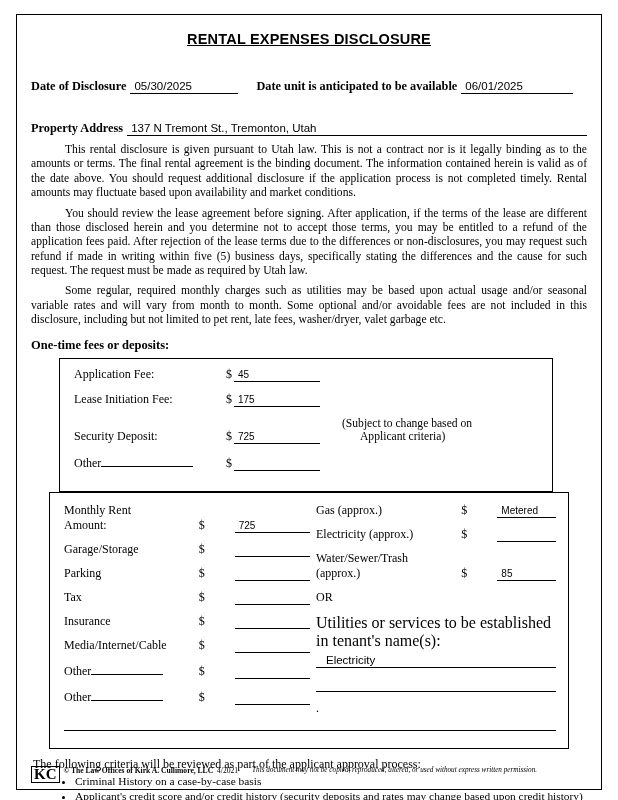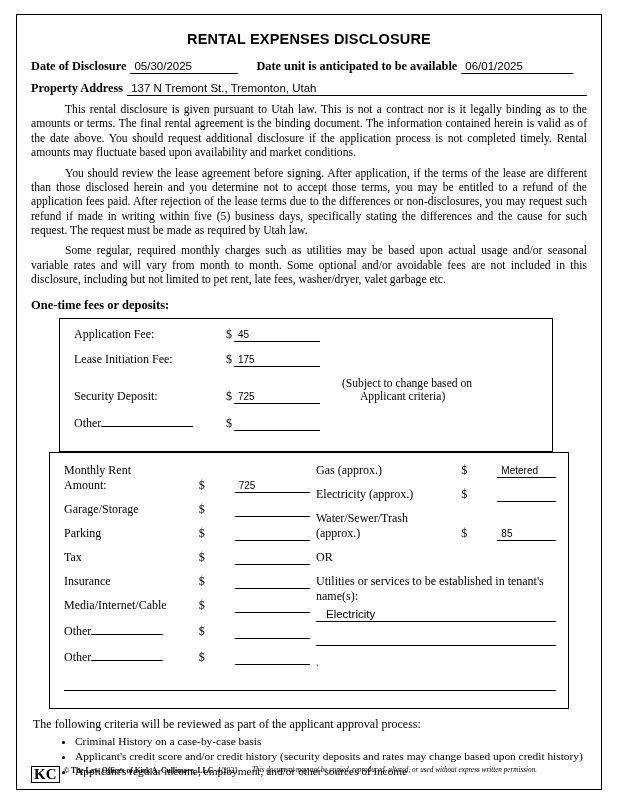--- a/index.html
+++ b/index.html
@@ -29,37 +29,39 @@
     padding: 12px 14px 8px 14px;
     position: relative;
   }
   .title {
     text-align: center;
     font-family: "Liberation Sans", sans-serif;
     font-weight: bold;
     font-size: 14.5px;
     letter-spacing: 0.2px;
     margin: 4px 0 12px 0;
+    text-decoration: underline;
   }
   .row {
     display: flex;
     align-items: flex-end;
     margin-bottom: 7px;
     font-size: 12.3px;
   }
   .lbl {
     font-weight: bold;
     white-space: nowrap;
   }
   .fill {
     border-bottom: 1px solid #000;
     flex: 0 0 auto;
     position: relative;
     height: 14px;
     margin-left: 4px;
+    margin-top: 20px;
   }
   .fill span {
     position: absolute;
     left: 4px;
     bottom: 1px;
     font-family: "Liberation Sans", sans-serif;
     font-size: 11.5px;
     white-space: nowrap;
   }
   .gap { width: 18px; flex: 0 0 auto; }
@@ -128,21 +130,21 @@
   .m-line {
     display: flex;
     align-items: flex-end;
     font-size: 12px;
     margin-bottom: 9px;
     gap: 28px;
   }
   .m-name { width: 122px; }
   .m-name.r { width: 172px; }
   .util-label {
-    font-size: 12px;
+    font-size: 16px;
     margin-bottom: 2px;
   }
   .util-fill {
     border-bottom: 1px solid #000;
     height: 15px;
     position: relative;
     margin-bottom: 9px;
   }
   .util-fill span {
     position: absolute;

